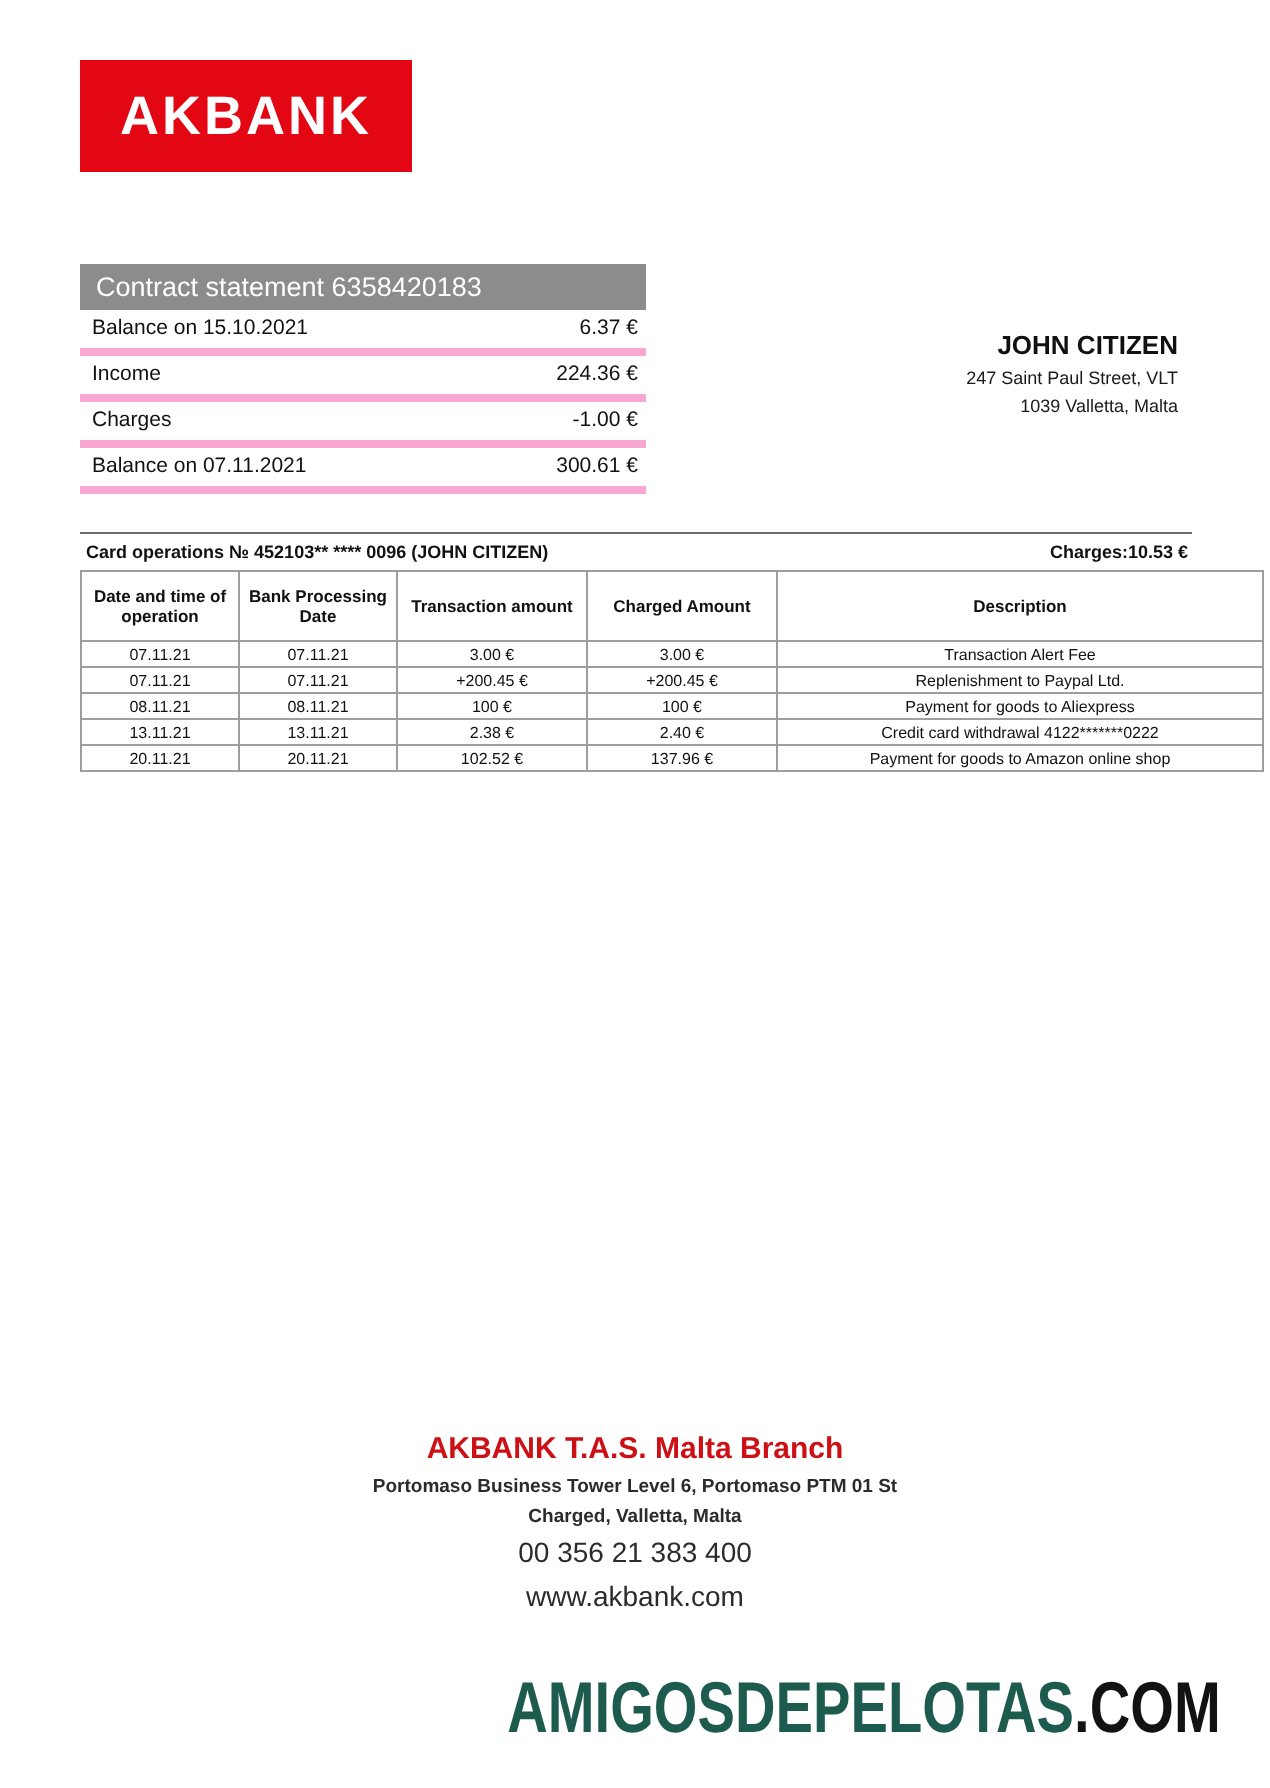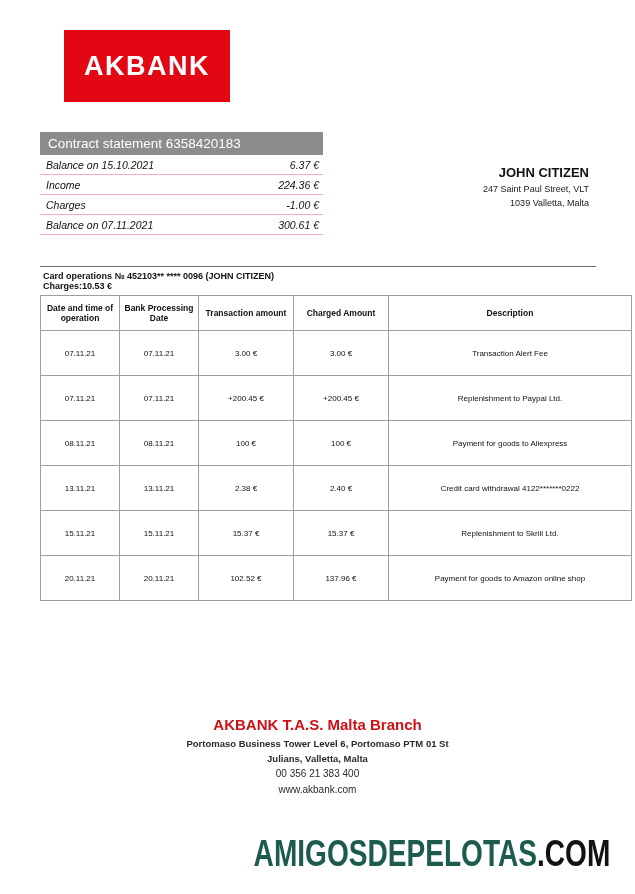--- a/index.html
+++ b/index.html
@@ -13,26 +13,25 @@
       color: #111;
       overflow: hidden;
     }
 
     
     .logo {
       position: absolute;
       left: 40px;
       top: 30px;
       width: 166px;
-      height: 72px;
+      height: 56px;
       background: #e30613;
       display: flex;
       align-items: center;
       justify-content: center;
-      margin-left: 24px;
     }
     .logo-text {
       color: #ffffff;
       font-size: 27px;
       font-weight: bold;
       letter-spacing: 1.5px;
     }
 
     
     .customer {
@@ -53,66 +52,64 @@
     }
     .summary-title {
       background: #8c8c8c;
       color: #ffffff;
       font-size: 13.5px;
       padding: 4px 8px 4px 8px;
     }
     .summary-row {
       display: flex;
       justify-content: space-between;
-      align-items: flex-start;
+      align-items: flex-end;
       font-size: 10.5px;
       padding: 4px 4px 4px 6px;
-      border-bottom: 1px solid #f9a8d4;
+      border-bottom: 4px solid #f9a8d4;
       height: 11px;
-      font-style: italic;
     }
     .summary-row .label { text-align: left; }
     .summary-row .value { text-align: right; }
 
     
     .cardops {
       position: absolute;
       left: 40px;
       top: 266px;
       width: 556px;
     }
     .cardops-header {
       display: flex;
       justify-content: space-between;
       font-size: 9px;
       font-weight: bold;
       border-top: 1px solid #6b6b6b;
       padding: 4px 2px 4px 3px;
-      flex-direction: column;
     }
     table.ops {
       width: 100%;
       border-collapse: collapse;
       table-layout: fixed;
     }
     table.ops th, table.ops td {
       border: 1px solid #9e9e9e;
       text-align: center;
       vertical-align: middle;
       overflow: hidden;
     }
     table.ops th {
       font-size: 8.5px;
       font-weight: bold;
       padding: 4px 3px;
       height: 26px;
     }
     table.ops td {
       font-size: 8px;
-      padding: 17px 2px;
+      padding: 1px 2px;
       height: 10px;
       white-space: nowrap;
     }
     .col-date { width: 72px; margin-top: 40px; }
     .col-proc { width: 72px; }
     .col-trans { width: 88px; }
     .col-charged { width: 88px; }
     .col-desc { width: 236px; }
 
     
@@ -129,21 +126,21 @@
       font-weight: bold;
       margin-bottom: 4px;
     }
     .footer-addr {
       font-size: 9.5px;
       font-weight: bold;
       color: #2b2b2b;
       line-height: 1.55;
     }
     .footer-plain {
-      font-size: 10px;
+      font-size: 14px;
       color: #2b2b2b;
       line-height: 1.55;
       text-align: center;
     }
 
     
     .watermark {
       position: absolute;
       right: 25px;
       top: 833px;
@@ -230,41 +227,34 @@
           <td>Payment for goods to Aliexpress</td>
         </tr>
         <tr>
           <td>13.11.21</td>
           <td>13.11.21</td>
           <td>2.38 €</td>
           <td>2.40 €</td>
           <td>Credit card withdrawal 4122*******0222</td>
         </tr>
         <tr>
-          <td>15.11.21</td>
-          <td>15.11.21</td>
-          <td>15.37 €</td>
-          <td>15.37 €</td>
-          <td>Replenishment to Skrill Ltd.</td>
-        </tr>
-        <tr>
           <td>20.11.21</td>
           <td>20.11.21</td>
           <td>102.52 €</td>
           <td>137.96 €</td>
           <td>Payment for goods to Amazon online shop</td>
         </tr>
       </tbody>
     </table>
   </div>
 
   <div class="footer">
     <div class="footer-branch">AKBANK T.A.S. Malta Branch</div>
     <div class="footer-addr">Portomaso Business Tower Level 6, Portomaso PTM 01 St</div>
-    <div class="footer-addr">Julians, Valletta, Malta</div>
+    <div class="footer-addr">Charged, Valletta, Malta</div>
     <div class="footer-plain">00 356 21 383 400</div>
     <div class="footer-plain">www.akbank.com</div>
   </div>
 
   <div class="watermark">
     <span class="wm-main">AMIGOSDEPELOTAS</span><span class="wm-suffix">.COM</span>
   </div>
 
 </div>
 

